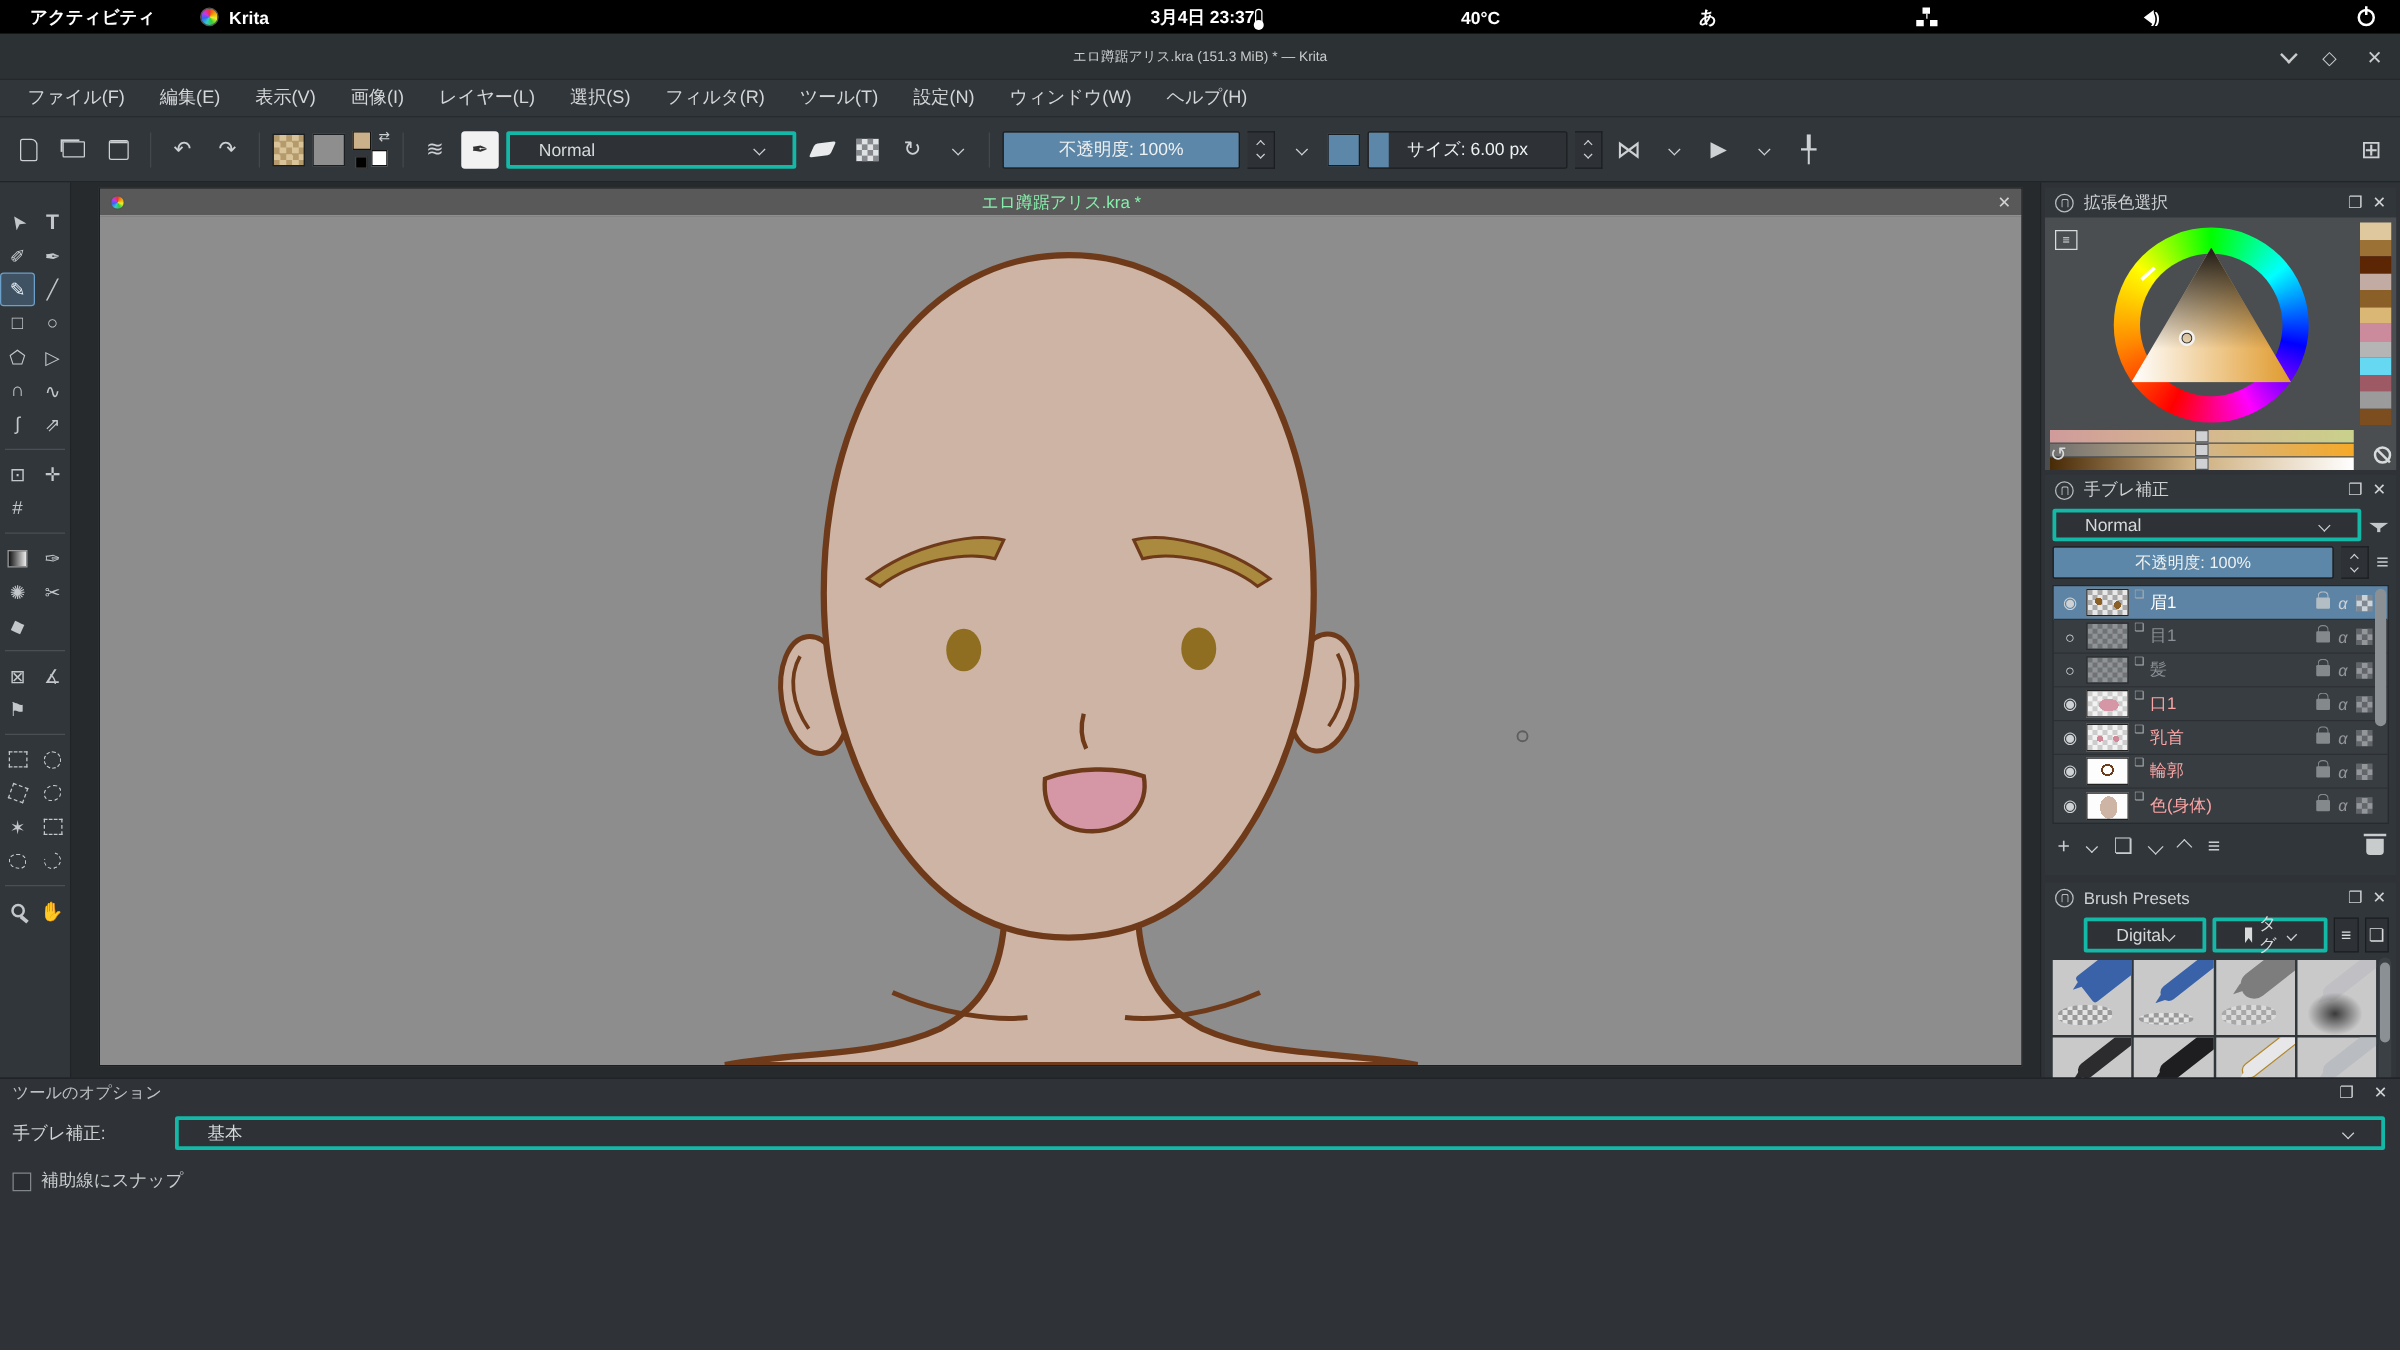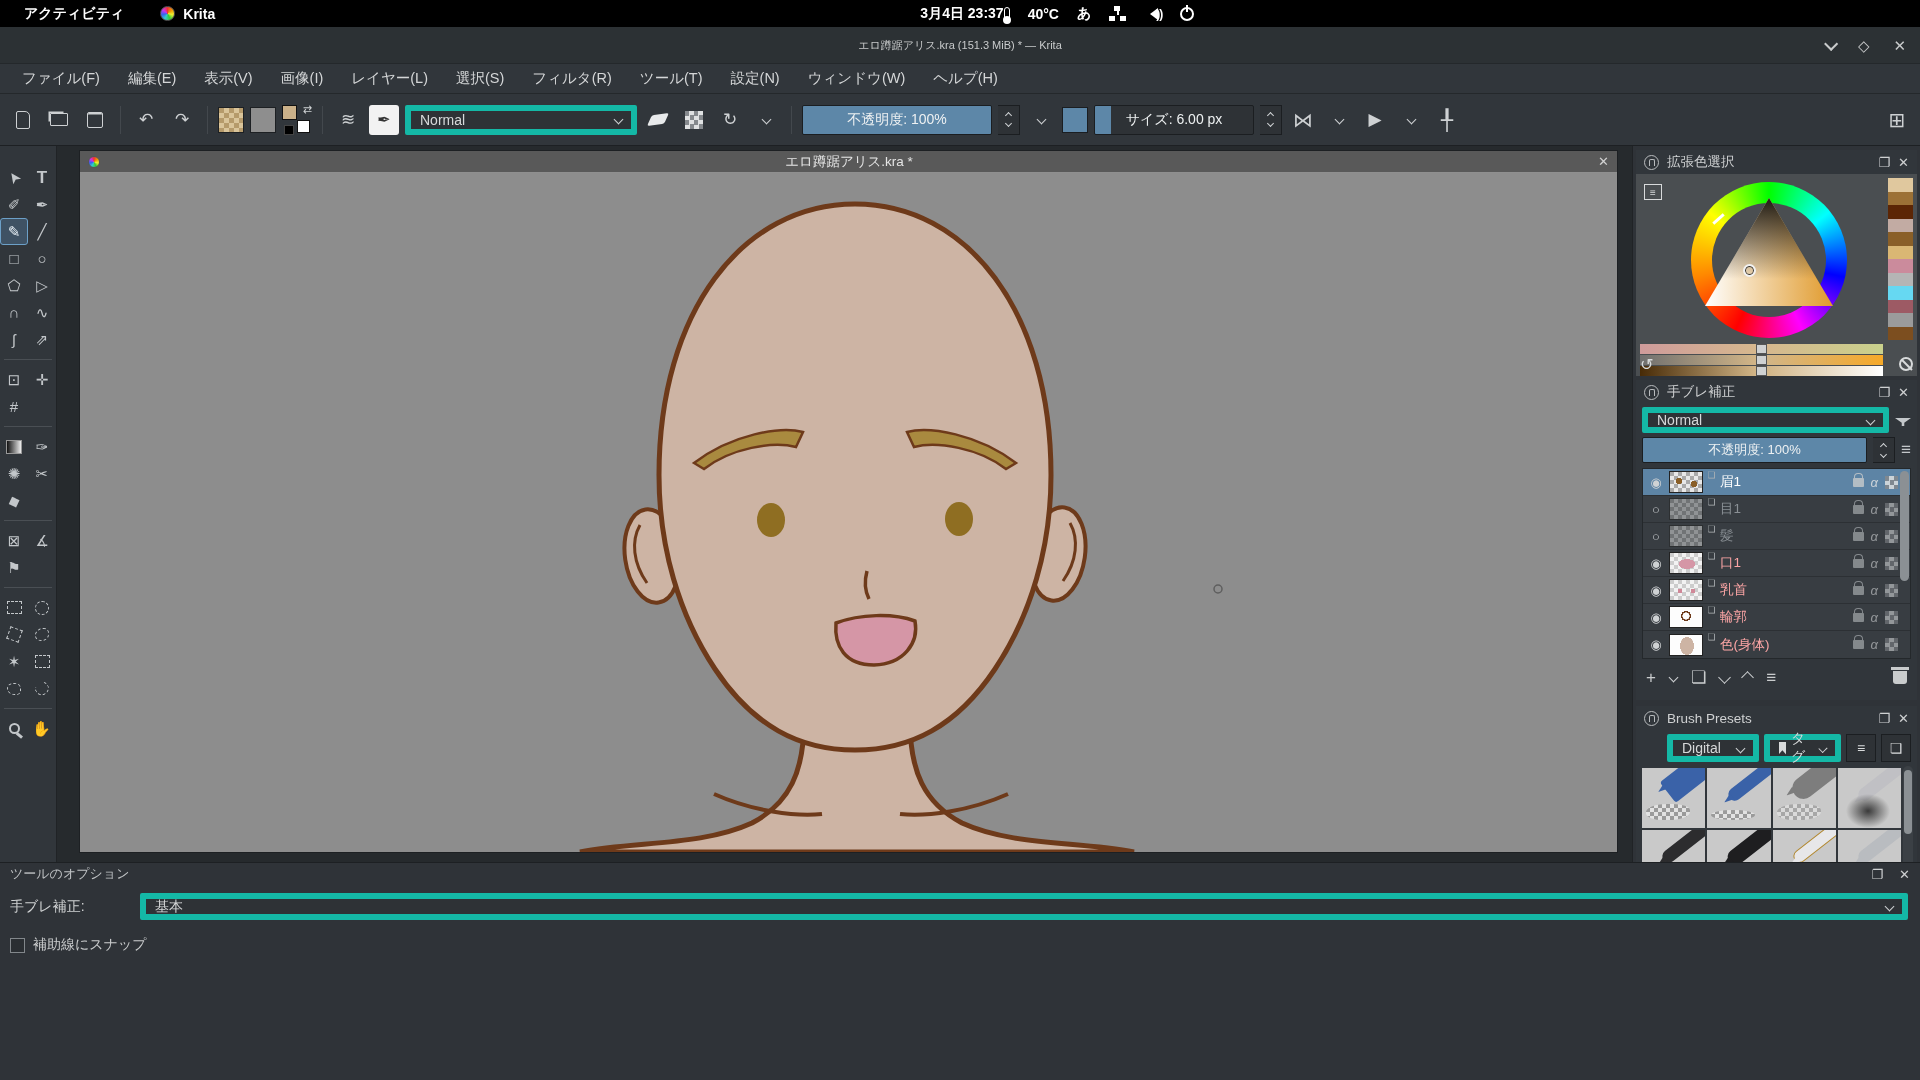--- a/index.html
+++ b/index.html
@@ -6,21 +6,21 @@
   html,body { width:1920px; height:1080px; background:#000; }
   body { font-family:"Liberation Sans","DejaVu Sans",sans-serif; color:#d4d6d7; font-size:14px; }
   .screen { position:relative; width:1920px; height:1080px; overflow:hidden; background:#2f3338; }
 
   
   .gnome-bar { position:absolute; left:0; top:0; width:1920px; height:27px; background:#000; display:flex; align-items:center; color:#fff; font-weight:bold; font-size:14px; }
   .gb-left { display:flex; align-items:center; gap:36px; padding-left:24px; flex:1; }
   .gb-app { display:flex; align-items:center; gap:8px; }
   .krita-dot { width:15px; height:15px; border-radius:50%; background:conic-gradient(#e33,#e90,#ee3,#3c3,#3cc,#36e,#c3e,#e33); border:1px solid #555; }
   .gb-center { flex:0 0 auto; }
-  .gb-right { display:flex; align-items:center; gap:18px; justify-content:flex-start; flex:1; padding-right:20px; }
+  .gb-right { display:flex; align-items:center; gap:18px; justify-content:space-between; flex:1; padding-right:20px; }
   .thermo { position:relative; width:6px; height:14px; border:1.5px solid #fff; border-radius:3px; }
   .thermo:after { content:''; position:absolute; left:-2px; bottom:-4px; width:8px; height:8px; background:#fff; border-radius:50%; }
   .net-ico { position:relative; width:17px; height:15px; }
   .net-ico b { position:absolute; width:6px; height:5px; background:#fff; }
   .net-ico b:nth-child(1){ left:5px; top:0; } .net-ico b:nth-child(2){ left:0; bottom:0; } .net-ico b:nth-child(3){ right:0; bottom:0; }
   .net-ico i { position:absolute; left:8px; top:5px; width:1.5px; height:4px; background:#fff; }
   .vol-ico { display:flex; align-items:center; color:#fff; }
   .vol-body { width:0; height:0; border:6px solid transparent; border-right:8px solid #fff; margin-right:-2px; }
   .vol-waves { font-size:12px; font-weight:bold; letter-spacing:-1px; }
   .power-ico { position:relative; width:14px; height:14px; border:2px solid #fff; border-radius:50%; }
@@ -42,21 +42,21 @@
   .tsep { width:1px; height:28px; background:#43484d; margin:0 4px; }
   .swatch { width:26px; height:26px; border:1px solid #1d2023; }
   .sw-pattern { background:repeating-conic-gradient(#d9c49a 0% 25%, #b59a6b 0% 50%) 0 0/10px 10px; }
   .sw-gray { background:#8e8e8e; }
   .fgbg { position:relative; width:30px; height:30px; }
   .fgbg .fg { position:absolute; left:0; top:0; width:15px; height:15px; background:#cbb189; border:1px solid #111; }
   .fgbg .wh { position:absolute; right:2px; bottom:2px; width:13px; height:13px; background:#fff; border:1px solid #111; }
   .fgbg .bk { position:absolute; left:2px; bottom:0px; width:10px; height:10px; background:#000; border:1px solid #444; }
   .fgbg .swap { position:absolute; right:0; top:-2px; font-size:11px; color:#ced1d3; }
   .brush-ed { width:30px; height:30px; background:#f2f2f2; border-radius:3px; color:#333; display:flex; align-items:center; justify-content:center; font-size:16px; }
-  .dd { display:flex; align-items:center; background:#2e3236; border:6px solid #14b8a6; border-radius:2px; color:#d7d9da; padding:0 9px; height:30px; }
+  .dd { display:flex; align-items:center; background:#2e3236; border:3px solid #14b8a6; border-radius:2px; color:#d7d9da; padding:0 23px; height:30px; }
   .dd .chev { margin-left:auto; }
   .chev { width:7px; height:7px; border-right:1.5px solid #cfd2d4; border-bottom:1.5px solid #cfd2d4; transform:rotate(45deg); display:inline-block; }
   .chev.up { transform:rotate(-135deg); }
   .dd-blend { width:232px; }
   .eraser-ico { width:16px; height:11px; background:#e8eaeb; transform:skewX(-30deg) rotate(-8deg); border-radius:2px; }
   .checker { background:repeating-conic-gradient(#dfe1e2 0% 25%, #85898d 0% 50%) 0 0/9px 9px; }
   .slider { position:relative; height:30px; background:#2e3236; border:1px solid #1b1e21; border-radius:2px; overflow:hidden; }
   .slider .fill { position:absolute; left:0; top:0; bottom:0; background:#5d87a8; }
   .slider .stxt { position:relative; z-index:1; display:flex; align-items:center; justify-content:center; height:100%; color:#eef1f2; font-size:14px; }
   .spin { display:flex; flex-direction:column; justify-content:center; gap:3px; width:22px; height:30px; background:#2e3236; border:1px solid #1b1e21; border-left:none; align-items:center; }
@@ -84,21 +84,21 @@
   .sel-bez { width:14px; height:12px; border-radius:50% 50% 40% 60%; }
   .sel-mag { width:14px; height:13px; border-radius:50%; border-top-color:transparent; transform:rotate(-30deg); }
   .mag-ico { position:relative; width:11px; height:11px; border:2px solid #c3c7ca; border-radius:50%; }
   .mag-ico:after { content:''; position:absolute; right:-5px; bottom:-4px; width:7px; height:2.5px; background:#c3c7ca; transform:rotate(40deg); }
 
   
   .mdi { position:absolute; left:57px; top:0; width:1575px; height:716px; background:#262a2d; }
   .subwindow { position:absolute; left:22px; top:4px; width:1539px; height:703px; background:#595959; border:1px solid #1d2023; }
   .subtab { height:22px; background:#595959; display:flex; align-items:center; padding:0 8px; border-bottom:1px solid #8f8f8f; }
   .subtab .kdot { width:12px; height:12px; }
-  .subtab .stitle { flex:1; text-align:center; color:#e5e5e5; font-size:13.5px; }
+  .subtab .stitle { flex:1; text-align:center; color:#86efac; font-size:13.5px; }
   .subtab .sclose { color:#d2d2d2; font-size:13px; }
   .canvas-area { position:relative; width:100%; height:679px; background:#8d8d8d; overflow:hidden; }
   .canvas-area svg { display:block; }
 
   
   .dockers { position:absolute; right:0; top:0; width:288px; height:716px; background:#2f3338; border-left:1px solid #202326; }
   .panel { position:absolute; left:3px; right:3px; background:#31363b; }
   .phead { height:24px; display:flex; align-items:center; gap:8px; padding:0 8px; color:#cfd1d2; font-size:13.5px; }
   .phead .sp { flex:1; }
   .lock-dot { position:relative; width:15px; height:15px; border:1.5px solid #b9bcbe; border-radius:50%; }

